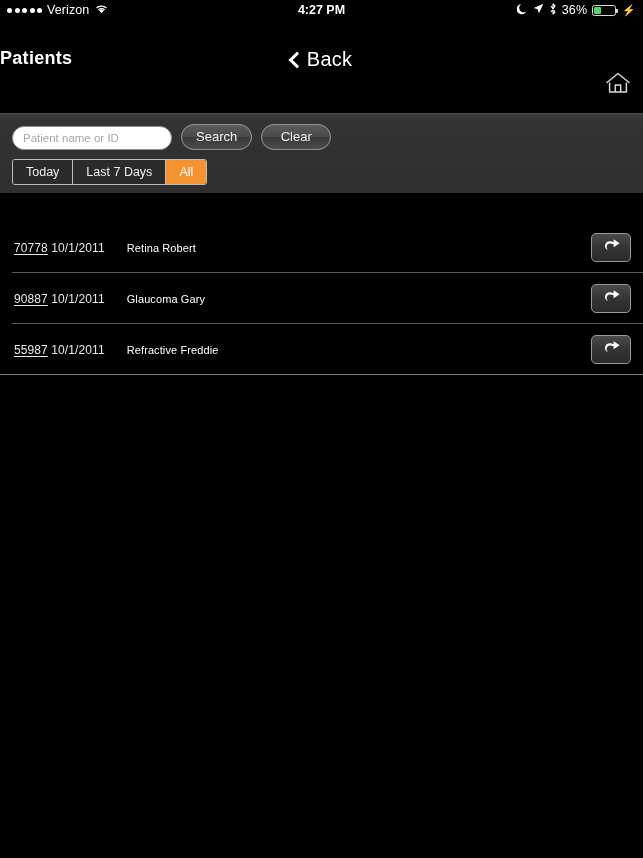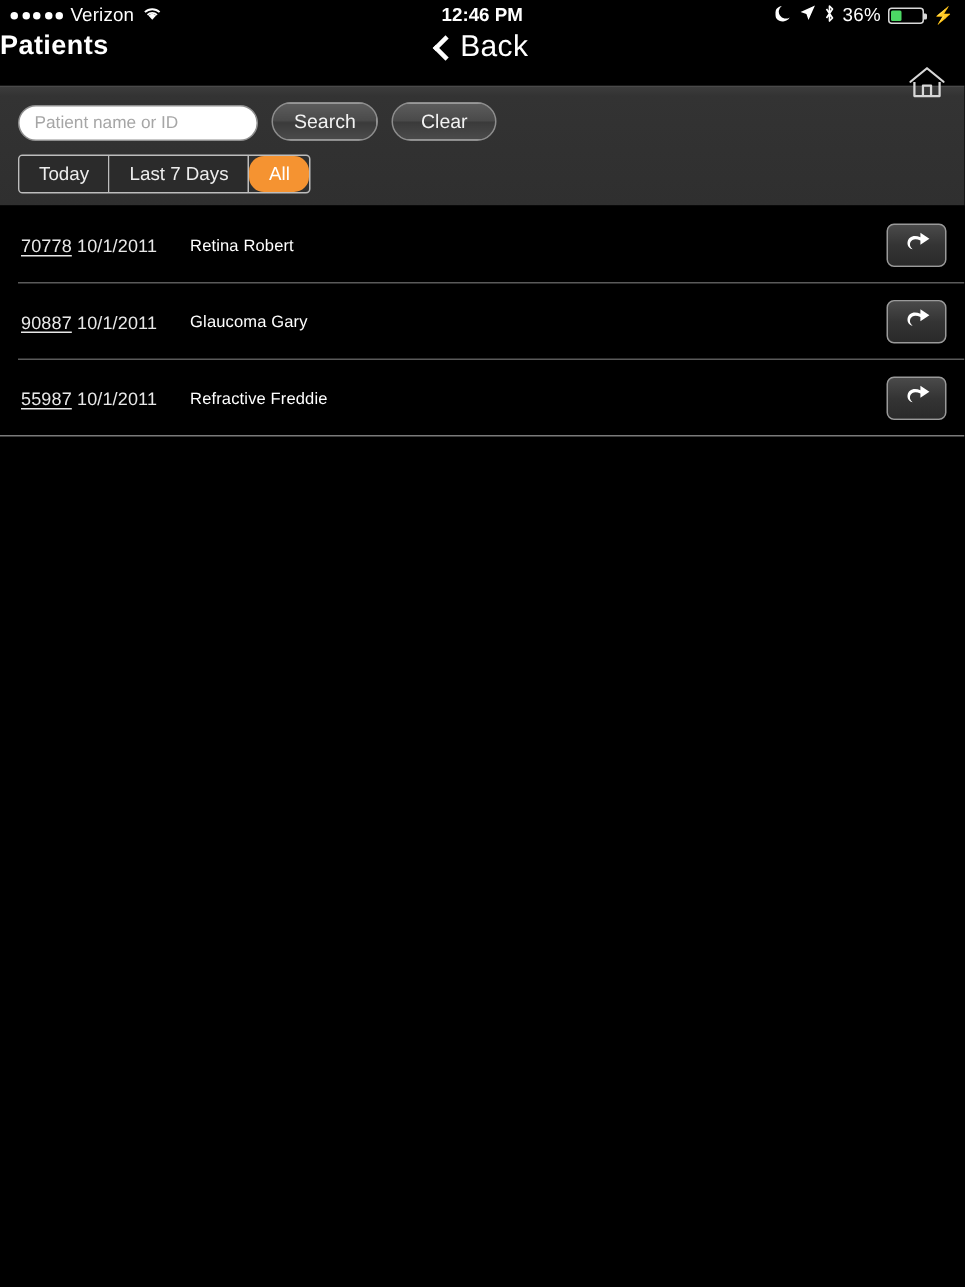--- a/index.html
+++ b/index.html
@@ -198,21 +198,21 @@
     padding: 0 13px;
     font-size: 12.5px;
     color: #ededed;
     background: #2b2b2b;
     border-right: 1px solid #bdbdbd;
     cursor: pointer;
     height: 100%;
     box-sizing: border-box;
     white-space: nowrap;
   }
-  .seg:last-child { border-right: none; border-radius: 10px; }
+  .seg:last-child { border-right: none; }
   .seg.active {
     background: #f59331;
     color: #ffffff;
   }
 
   
   .list {
     background: #000;
     border-top: 1px solid #000;
   }
@@ -260,21 +260,21 @@
     height: 27px;
     border-radius: 5px;
     border: 1px solid #9a9a9a;
     background-image: linear-gradient(to bottom, #4a4a4a 0%, #343434 50%, #2a2a2a 100%);
     display: flex;
     align-items: center;
     justify-content: center;
     cursor: pointer;
   }
   .filler { background: #000; flex: 1; }
-  .screen { display: flex; flex-direction: column; height: 858px; }
+  .screen { display: flex; flex-direction: column; height: 858px; gap: 28px; }
 </style>
 </head>
 <body>
 
 <div class="screen">
 
   <div class="statusbar">
     <div class="sb-left">
       <span class="sb-dots">
         <i></i>
@@ -286,21 +286,21 @@
       <span class="sb-carrier">Verizon</span>
       <span class="wifi-ico">
         <svg width="13" height="10" viewBox="0 0 13 10">
           <path d="M6.5 9.2 L3.9 6.3 A4 4 0 0 1 9.1 6.3 Z" fill="#ffffff"></path>
           <path d="M1.6 4.1 A7.2 7.2 0 0 1 11.4 4.1" stroke="#ffffff" stroke-width="1.3" fill="none"></path>
           <path d="M3.3 5.9 A4.7 4.7 0 0 1 9.7 5.9" stroke="#ffffff" stroke-width="1.2" fill="none"></path>
         </svg>
       </span>
     </div>
 
-    <div class="sb-center">12:46 PM</div>
+    <div class="sb-center">4:27 PM</div>
 
     <div class="sb-right">
       <span>
         <svg width="11" height="12" viewBox="0 0 11 12">
           <path d="M9.4 8.6 A5.2 5.2 0 1 1 4.2 1.0 A4.4 4.4 0 0 0 9.4 8.6 Z" fill="#ffffff"></path>
         </svg>
       </span>
       <span>
         <svg width="11" height="11" viewBox="0 0 11 11">
           <path d="M10.3 0.7 L0.7 5.0 L4.6 6.3 L6.0 10.3 Z" fill="#ffffff"></path>

